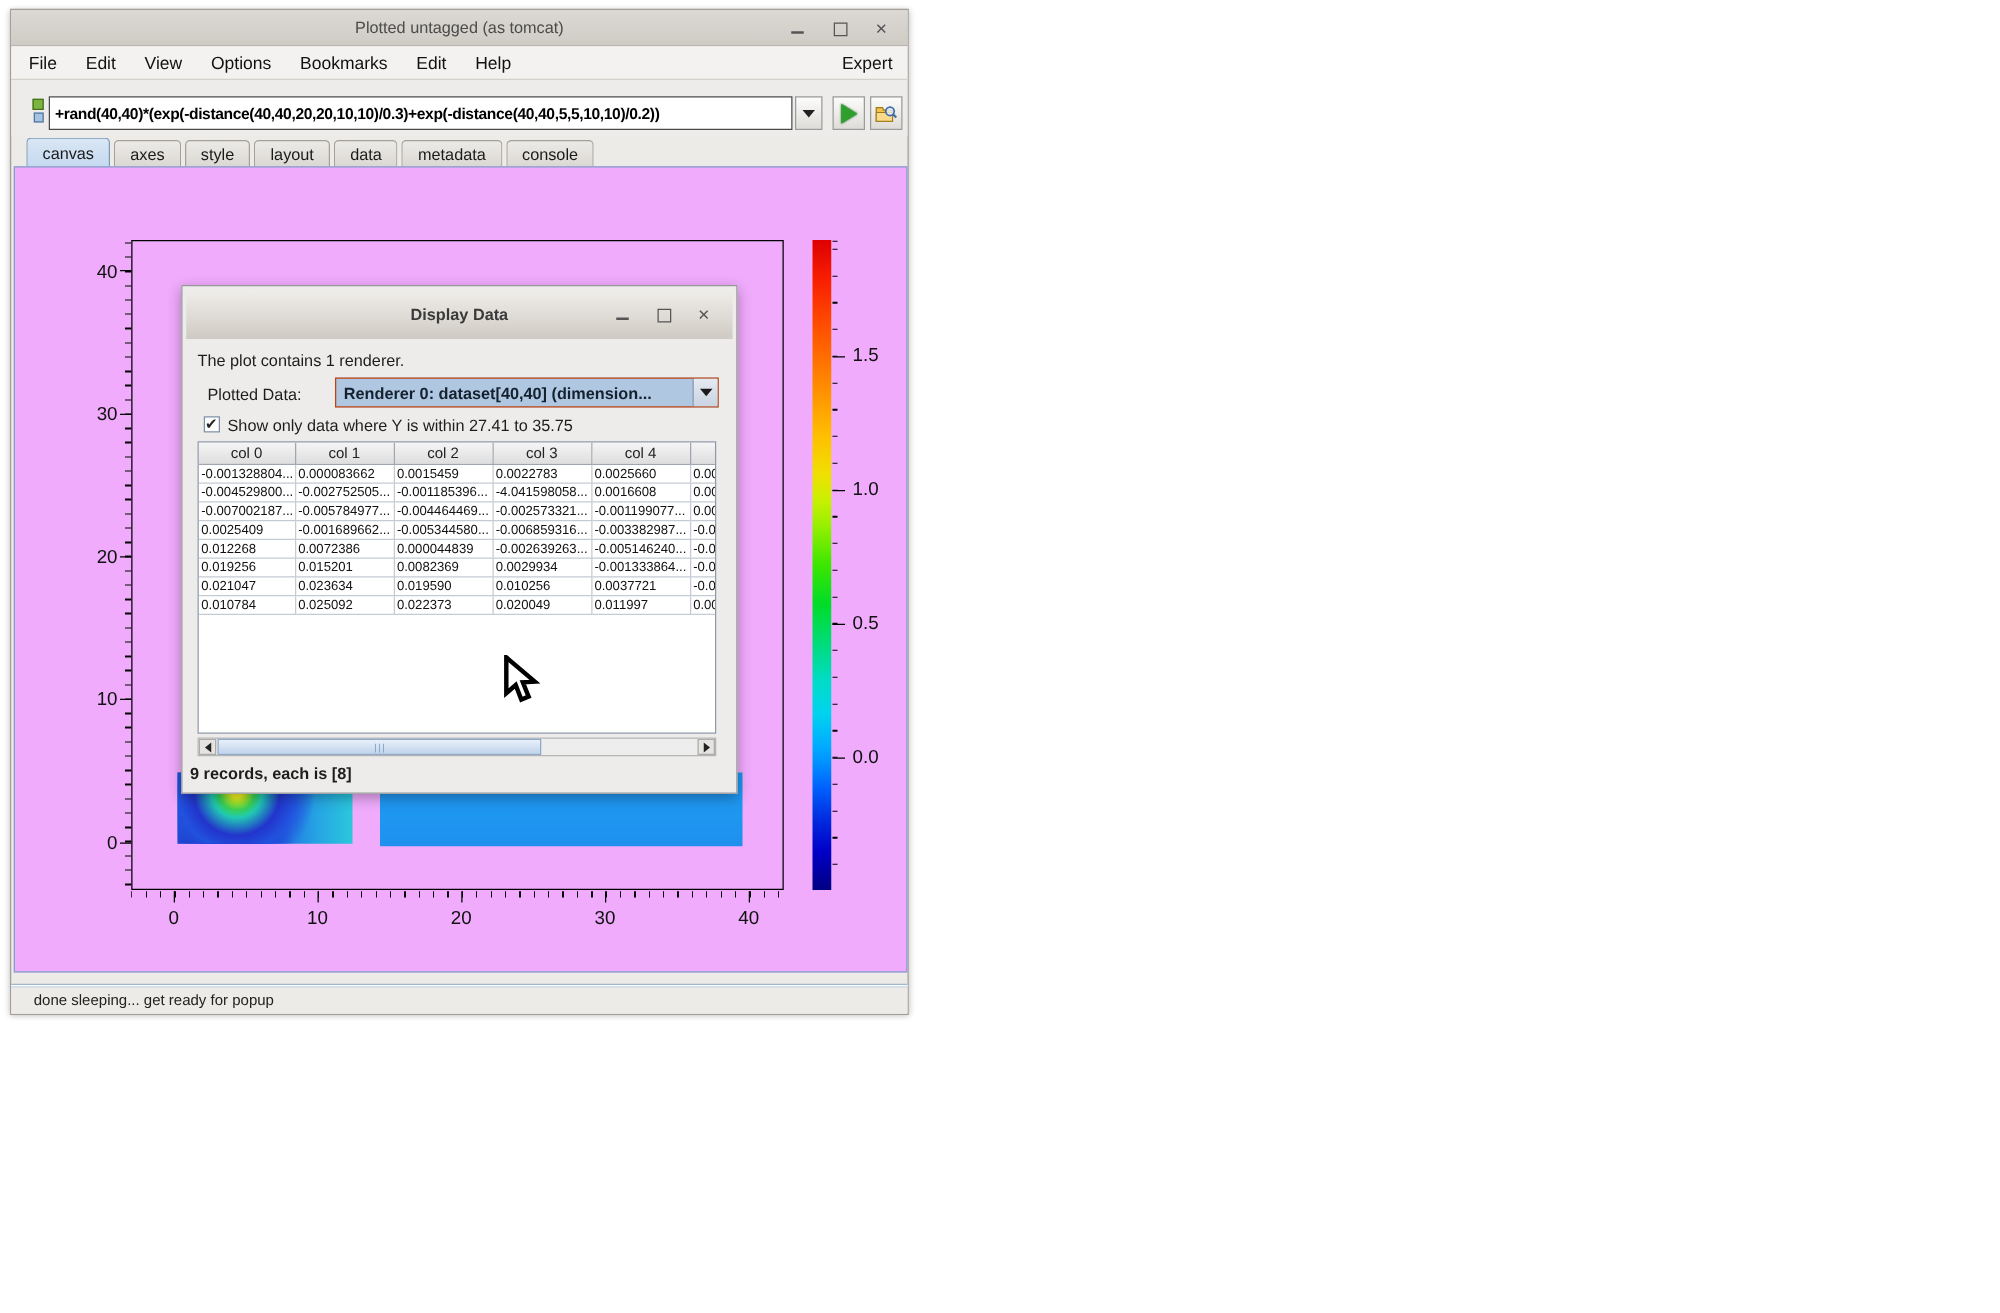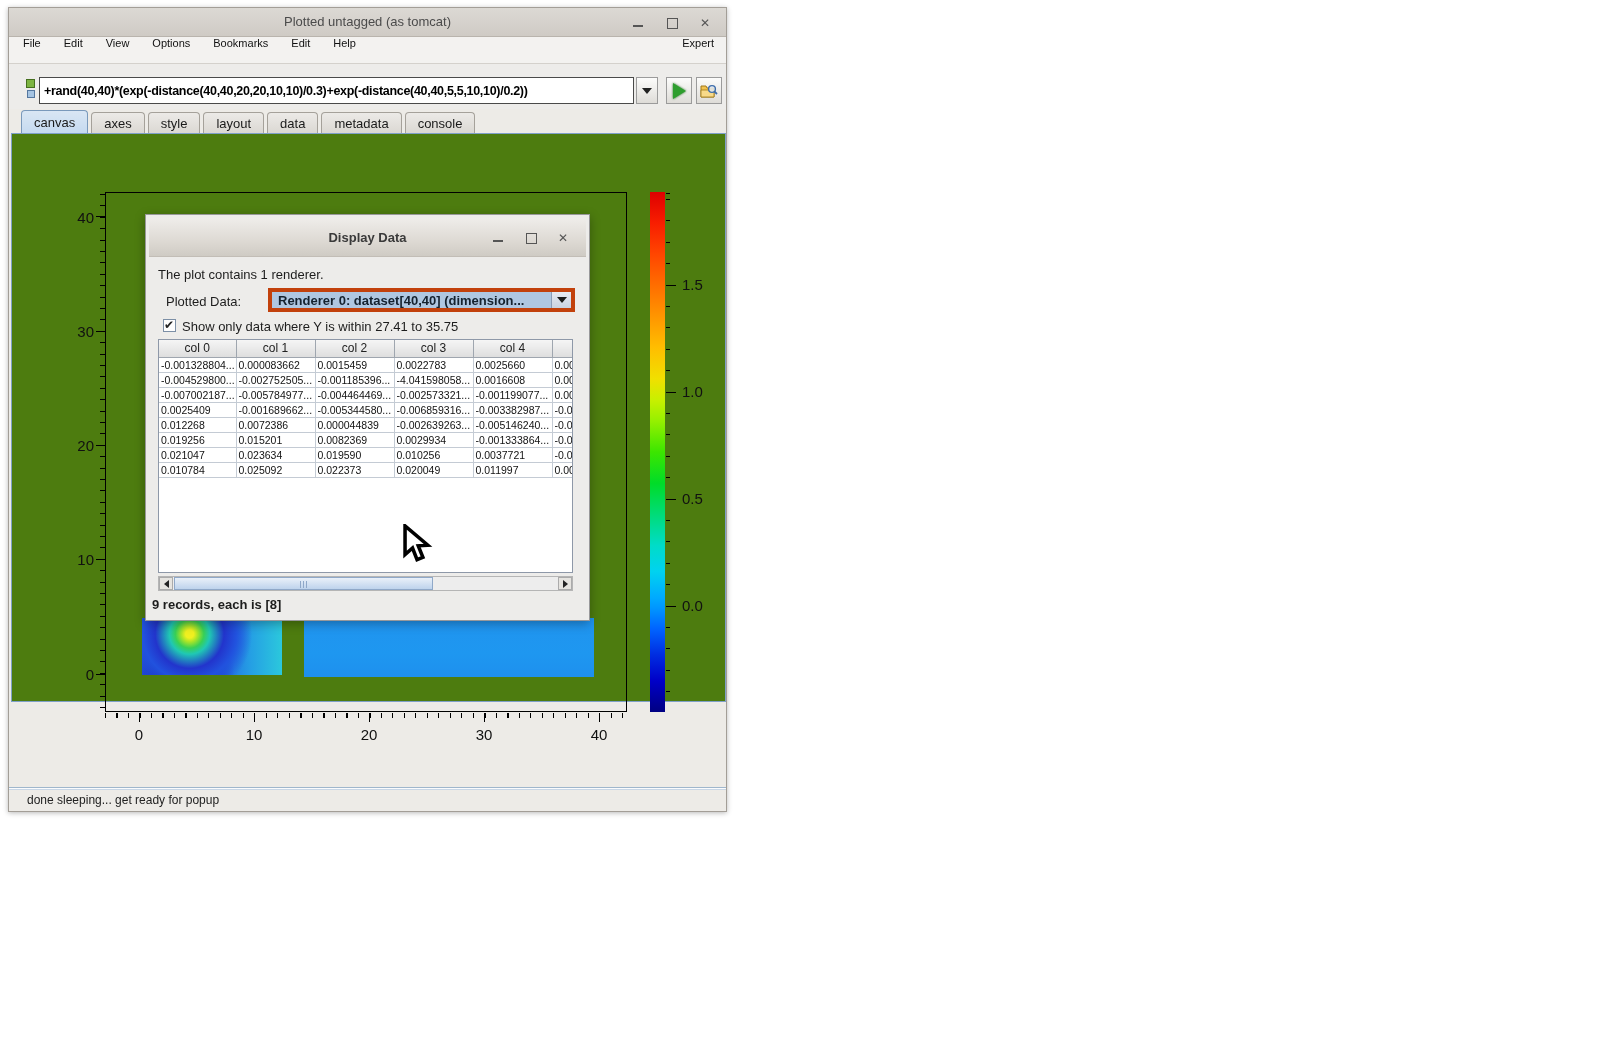--- a/index.html
+++ b/index.html
@@ -27,22 +27,22 @@
   .win-btns { position:absolute; right:14px; top:0; height:29px; display:flex; align-items:center; gap:22px; }
   .win-btn { width:12px; height:12px; position:relative; color:#555; font-size:13px; line-height:12px; text-align:center; cursor:default; }
   .win-btn.min::after { content:""; position:absolute; left:1px; right:1px; bottom:2px; border-bottom:2px solid #555; }
   .win-btn.max::after { content:""; position:absolute; left:1px; top:1px; width:9px; height:9px; border:1.5px solid #555; }
   .win-btn.close::after { content:"✕"; position:absolute; left:0; top:0; font-size:12px; color:#555; }
 
   
   .menubar {
     position:absolute; left:0; top:29px; right:0; height:27px;
     background:#F3F2F0; border-bottom:1px solid #D4D1CC;
-    display:flex; padding:0 12px 0 14px; gap:23px;
-    font-size:11px; color:#111;
+    display:flex; align-items:center; padding:0 12px 0 14px; gap:23px;
+    font-size:14px; color:#111;
   }
   .menubar .spacer { flex:1; }
 
   
   .toolbar { position:absolute; left:0; top:56px; right:0; height:45px; background:#EDECEA; }
   .conn-icon { position:absolute; left:17px; top:15px; width:10px; height:20px; }
   .conn-icon .sq-green { position:absolute; left:0; top:0; width:9px; height:9px; background:#7DB441; border:1px solid #456F1E; }
   .conn-icon .sq-blue  { position:absolute; left:1px; top:11px; width:8px; height:8px; background:#A6C4E2; border:1px solid #55779F; }
   .uri-field {
     position:absolute; left:30px; top:13px; width:595px; height:27px;
@@ -66,22 +66,22 @@
   .tab {
     height:21px; padding:0 12px; display:flex; align-items:center;
     font-size:13px; color:#1a1a1a;
     background:linear-gradient(180deg,#ECEAE7,#DBD8D3);
     border:1px solid #A5A19A; border-bottom:none; border-radius:4px 4px 0 0;
   }
   .tab.selected { background:linear-gradient(180deg,#D9E6F4,#C6DAF0); border-color:#7A99BB; height:23px; }
 
   
   .canvas {
-    position:absolute; left:2px; top:125px; width:715px; height:569px;
-    background:#4d7c0f; border:1px solid #7FA0C8;
+    position:absolute; left:2px; top:125px; width:715px; height:645px;
+    background:#f0abfc; border:1px solid #7FA0C8;
   }
   .plot-frame { position:absolute; left:93px; top:58px; width:522px; height:520px; border:1px solid #000; }
 
   .x-minor { position:absolute; left:93px; top:579px; width:522px; height:5px;
     background:repeating-linear-gradient(to right,#000 0 1px,transparent 1px 11.5px); }
   .y-minor { position:absolute; left:88px; top:58px; width:5px; height:520px;
     background:repeating-linear-gradient(to bottom,#000 0 1px,transparent 1px 11.4px); background-position:0 2px; }
   .x-major { position:absolute; top:579px; width:1px; height:9px; background:#000; }
   .y-major { position:absolute; left:84px; width:9px; height:1px; background:#000; }
   .x-lab { position:absolute; top:592px; width:40px; text-align:center; font-size:15px; color:#111; }
@@ -103,34 +103,34 @@
     background:
       radial-gradient(circle at 34% 28%, #F0F020 0 4%, #A8E428 8%, #38D056 14%, #20C8B4 20%, #2234CC 34%, #2152DE 46%, rgba(33,90,222,0) 62%),
       radial-gradient(circle at 30% 95%, #1822B4 0 18%, rgba(24,40,190,0) 45%),
       linear-gradient(90deg,#2356DC 0%, #2166E0 55%, #25A0E4 78%, #2BC8DC 100%);
   }
   .heat-right { position:absolute; left:292px; top:484px; width:290px; height:59px;
     background:linear-gradient(180deg,#2094EF 0%, #1E97F0 60%, #1E90EE 100%); }
 
   
   .dialog {
-    position:absolute; left:133px; top:80px; width:445px; height:407px;
+    position:absolute; left:133px; top:94px; width:445px; height:407px;
     background:#EDECEA; border:1px solid #98989A; box-shadow:0 3px 10px rgba(0,0,0,.3);
     padding:7px; z-index:5;
   }
   .dlg-titlebar { position:absolute; left:3px; right:3px; top:3px; height:39px;
     background:linear-gradient(180deg,#EFEDEA 0%,#DDD9D3 62%,#CFCBC4 100%);
     border-bottom:1px solid #C2BDB6; }
   .dlg-title { position:absolute; left:0; right:0; top:12px; text-align:center; font-size:13px; font-weight:700; color:#3a3a3a; }
   .dlg-btns { position:absolute; right:16px; top:0; height:39px; display:flex; align-items:center; gap:21px; }
   .dlg-label { position:absolute; font-size:13px; font-weight:400; color:#1d1d1d; white-space:nowrap; }
 
   .combo {
     position:absolute; left:122px; top:73px; width:307px; height:24px;
-    background:#AFC7E1; border:4px solid #c2410c; display:flex; align-items:center;
+    background:#AFC7E1; border:1px solid #c2410c; display:flex; align-items:center;
   }
   .combo .val { flex:1; padding-left:6px; font-size:13px; font-weight:700; color:#14222F; white-space:nowrap; overflow:hidden; }
   .combo .arrow-box { width:20px; height:100%; background:linear-gradient(180deg,#E6EAF2,#C9D3E2);
     border-left:1px solid #8A9CB8; display:flex; align-items:center; justify-content:center; }
   .combo .caret { width:0; height:0; border-left:5px solid transparent; border-right:5px solid transparent; border-top:6px solid #1a1a1a; }
 
   .checkbox { position:absolute; left:17px; top:104px; width:13px; height:13px; background:#FDFDFD; border:1px solid #7C8FA6; }
   .checkbox.checked::after { content:"✔"; position:absolute; left:0px; top:-2px; font-size:12px; color:#222; }
 
   .tablebox {

